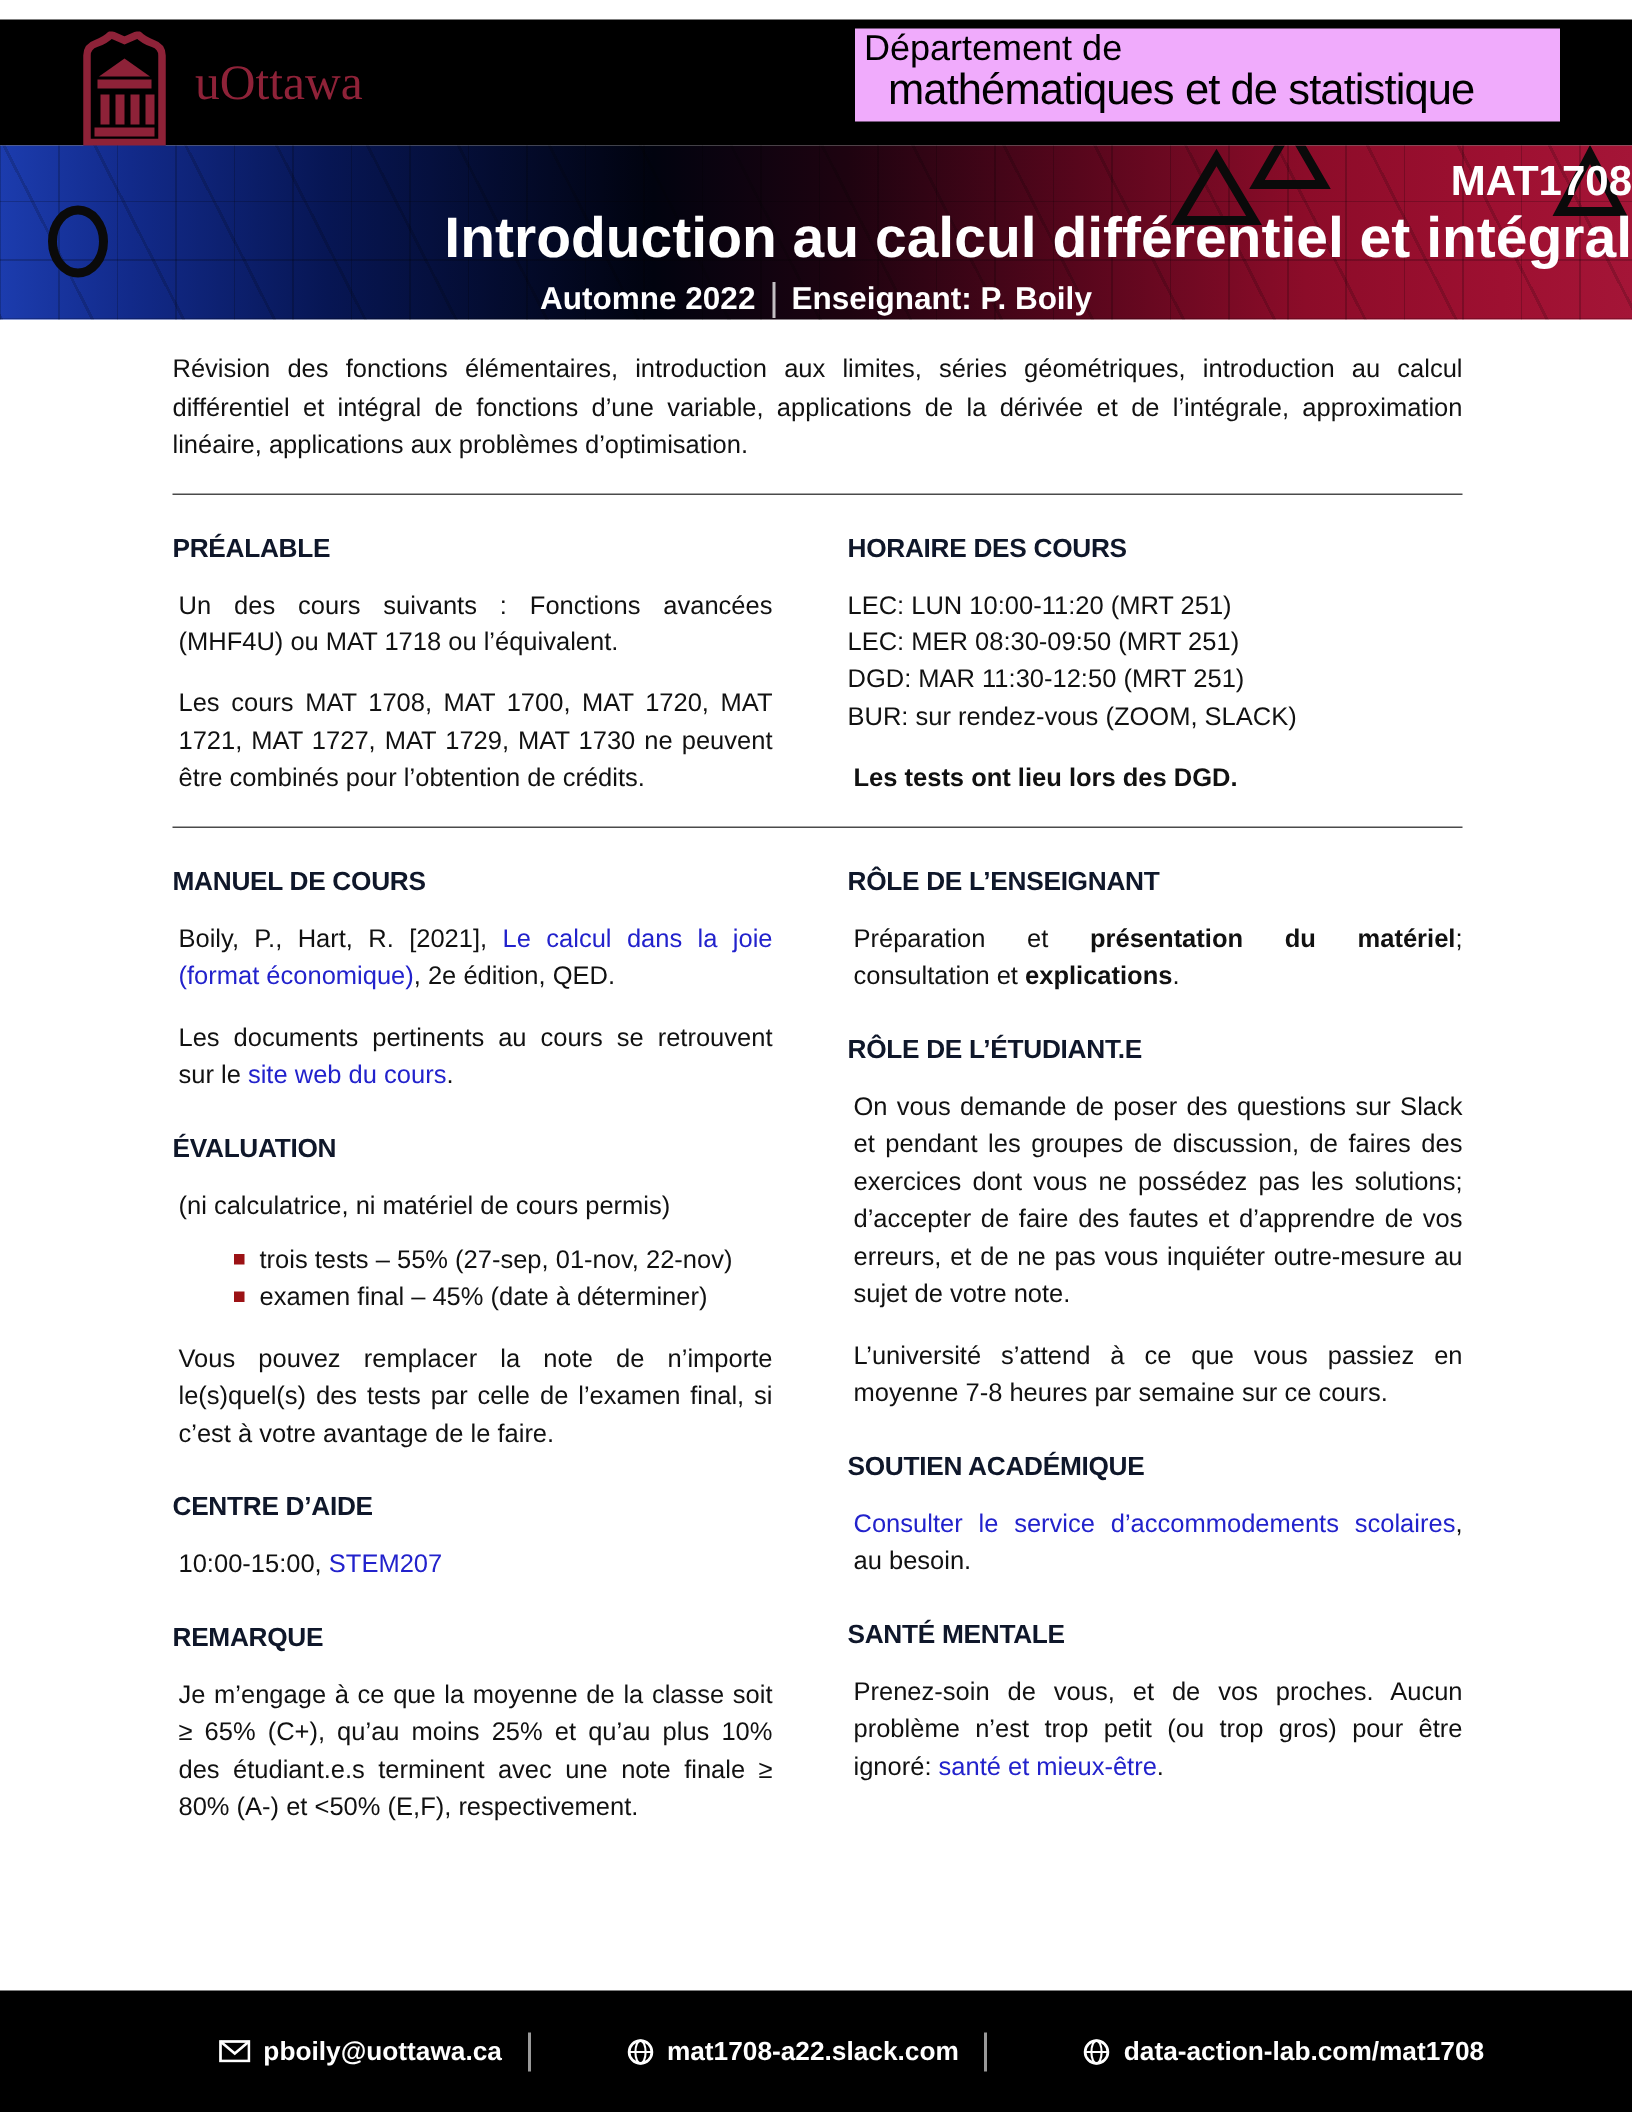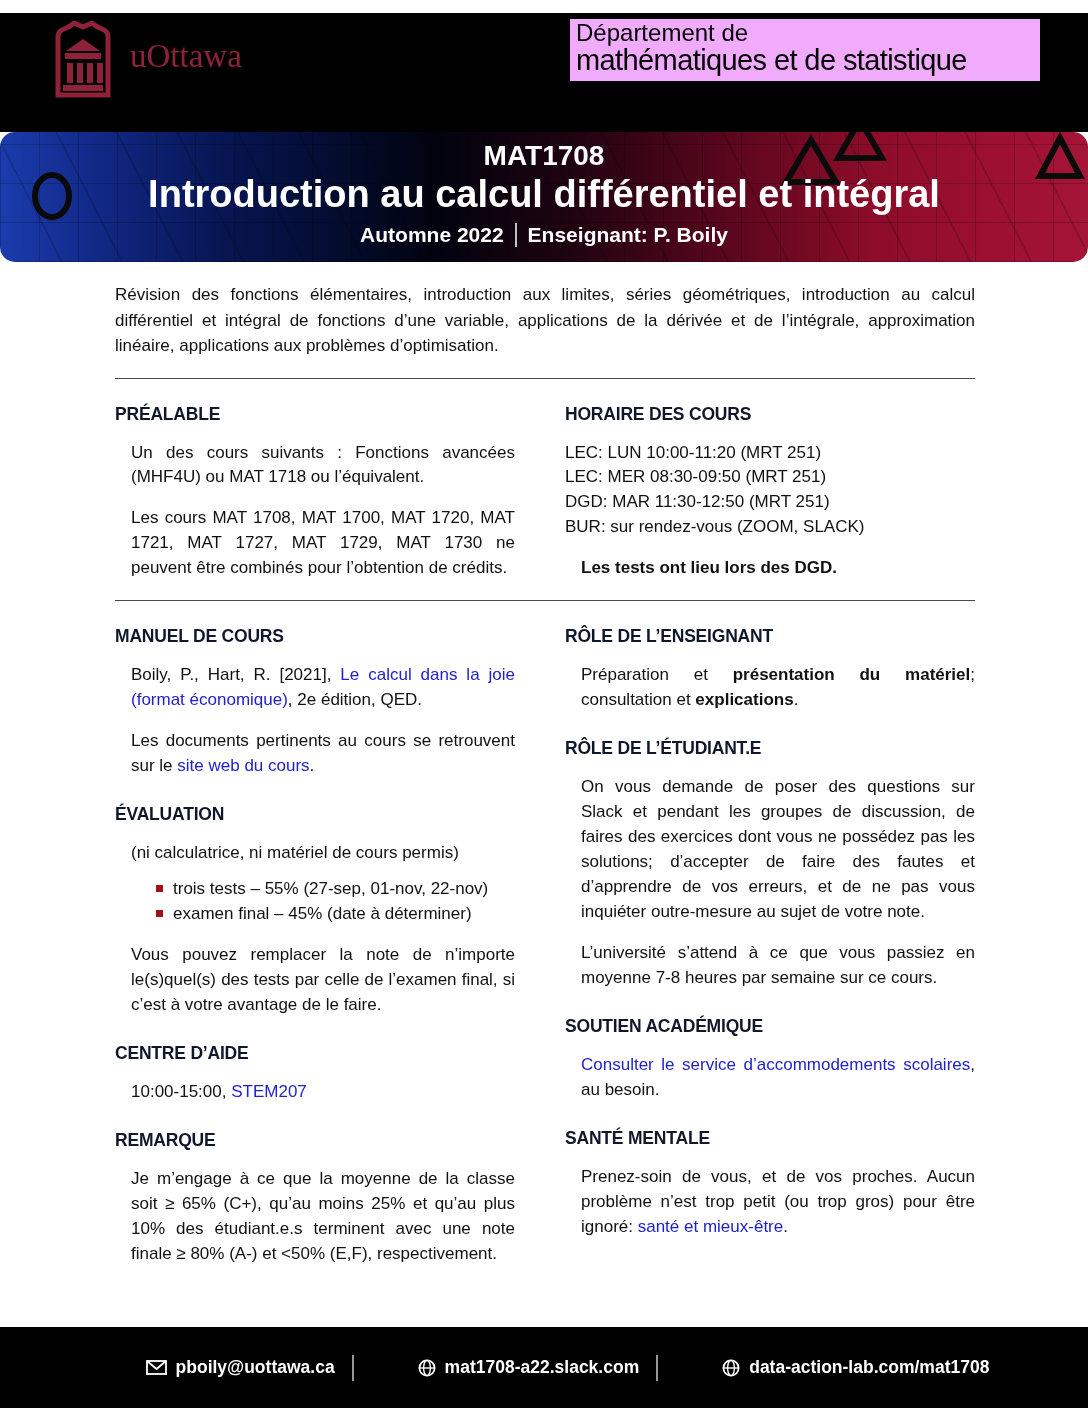--- a/index.html
+++ b/index.html
@@ -1,50 +1,50 @@
 <!DOCTYPE html>
 <html><head>
 <meta charset="utf-8">
 <style>
   html,body{margin:0;padding:0;background:#fff;}
   body{font-family:"Liberation Sans",sans-serif;width:1088px;}
   .page{width:1088px;height:1408px;display:flex;flex-direction:column;overflow:hidden;background:#fff;}
 
   
   .top-strip{height:13px;background:#fff;flex:none;}
-  header{height:119px;background:#000;position:relative;flex:none;}
+  header{height:84px;background:#000;position:relative;flex:none;}
   .logo{position:absolute;left:52px;top:8px;display:flex;align-items:center;gap:16px;}
   .wordmark{font-family:"Liberation Serif",serif;font-size:33px;color:#8e2238;position:relative;top:-4px;}
   .dept-box{position:absolute;left:570px;top:6px;width:470px;height:62px;background:#f0abfc;color:#000;
             box-sizing:border-box;padding:1px 6px 0 6px;line-height:1.06;}
   .dept-l1{font-size:24px;font-weight:300;}
-  .dept-l2{font-size:29px;font-weight:300;letter-spacing:-0.6px;}
+  .dept-l2{font-size:29px;font-weight:300;letter-spacing:-0.6px;margin-left:16px;}
 
   
-  .banner{height:130px;flex:none;position:relative;color:#fff;text-align:center;overflow:hidden;
+  .banner{height:116px;flex:none;position:relative;color:#fff;text-align:right;overflow:hidden;
     background:
       repeating-linear-gradient(90deg, rgba(0,0,0,0.20) 0 1px, transparent 1px 39px),
       repeating-linear-gradient(0deg, rgba(0,0,0,0.20) 0 1px, transparent 1px 39px),
       repeating-linear-gradient(63deg, rgba(0,0,0,0.16) 0 2px, transparent 2px 54px),
-      linear-gradient(90deg,#1c3cae 0%,#122a8a 8%,#071654 20%,#01030f 40%,#1e0310 52%,#57061c 66%,#8c0c29 80%,#9e1031 92%,#a41537 100%); border-radius: 15px;}
+      linear-gradient(90deg,#1c3cae 0%,#122a8a 8%,#071654 20%,#01030f 40%,#1e0310 52%,#57061c 66%,#8c0c29 80%,#9e1031 92%,#a41537 100%);}
   .banner .deco{position:absolute;left:0;top:0;width:1088px;height:130px;}
   .b-code{position:relative;padding-top:9px;font-size:28px;font-weight:bold;line-height:1.1;}
   .b-title{position:relative;font-size:38px;font-weight:bold;line-height:1.15;margin-top:1px;}
   .b-sub{position:relative;font-size:21px;font-weight:bold;margin-top:7px;display:flex;justify-content:center;align-items:center;gap:11px;}
   .vsep{width:2px;height:24px;background:rgba(255,255,255,.75);}
 
   
   .content{flex:1;padding:20px 113px 0 115px;font-size:17px;color:#111;overflow:hidden;}
   .intro{margin:0;text-align:justify;line-height:1.5;}
   hr{border:none;border-top:1px solid #4a4a4a;margin:19px 0 0 0;}
   .columns{display:flex;gap:50px;}
   .col-left{width:400px;flex:none;}
   .col-right{flex:1;min-width:0;}
   .sec-title{color:#0f172a;font-size:17.5px;font-weight:bold;margin:25px 0 0 0;letter-spacing:-0.2px;}
-  .para{margin:16px 0 0 16px;text-align:justify;line-height:1.47;}
+  .para{margin:16px 0 0 4px;text-align:justify;line-height:1.47;}
   .para.bold{font-weight:bold;}
   .lines{margin:16px 0 0 0;line-height:1.47;}
   .run-b{font-weight:bold;}
   .run-link{color:#2222cc;cursor:pointer;}
   ul.sq{margin:11px 0 0 0;padding-left:58px;list-style:none;}
   ul.sq li{position:relative;line-height:1.45;}
   ul.sq li::before{content:"";position:absolute;left:-17px;top:8px;width:7px;height:7px;background:#9c1215;}
 
   
   footer{height:81px;background:#000;flex:none;display:flex;align-items:center;justify-content:center;gap:17px;

